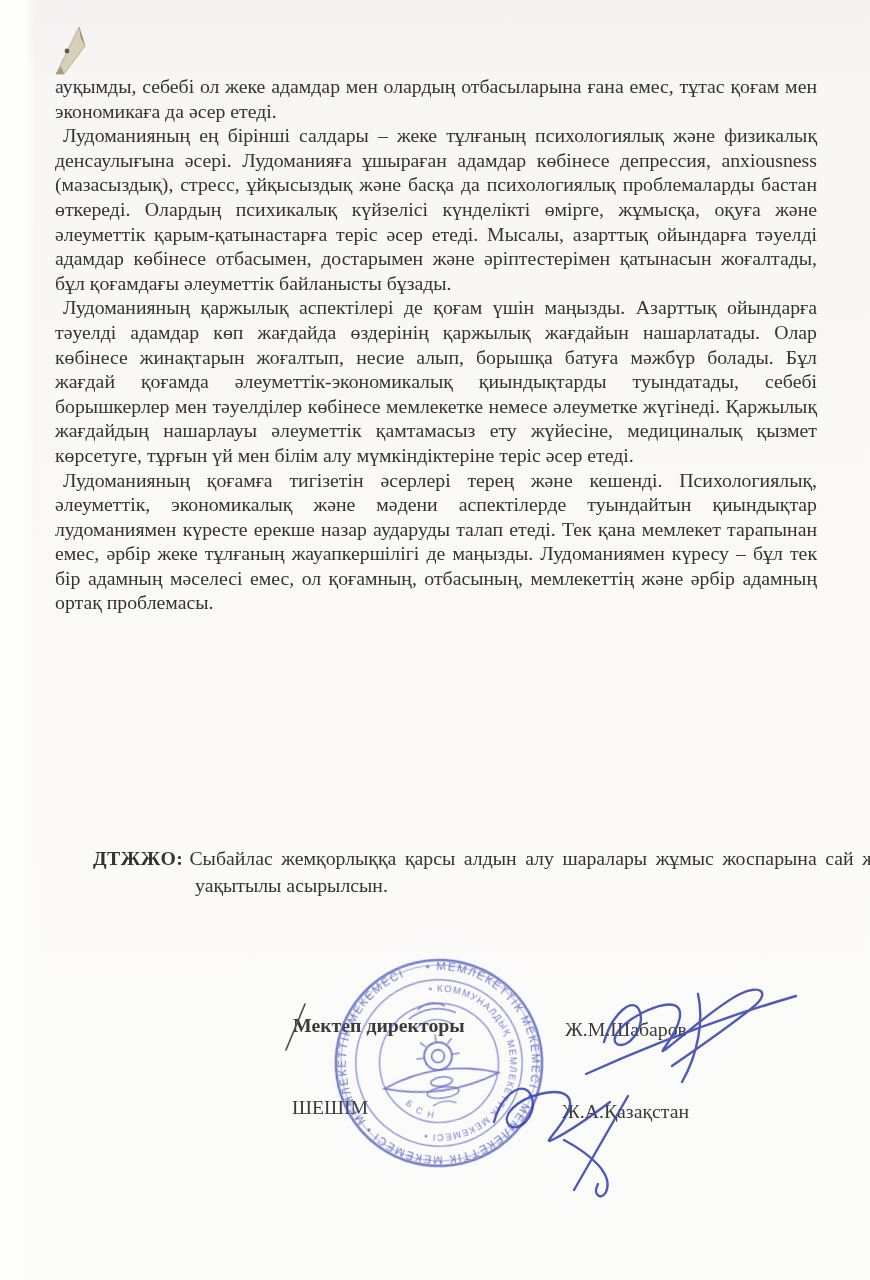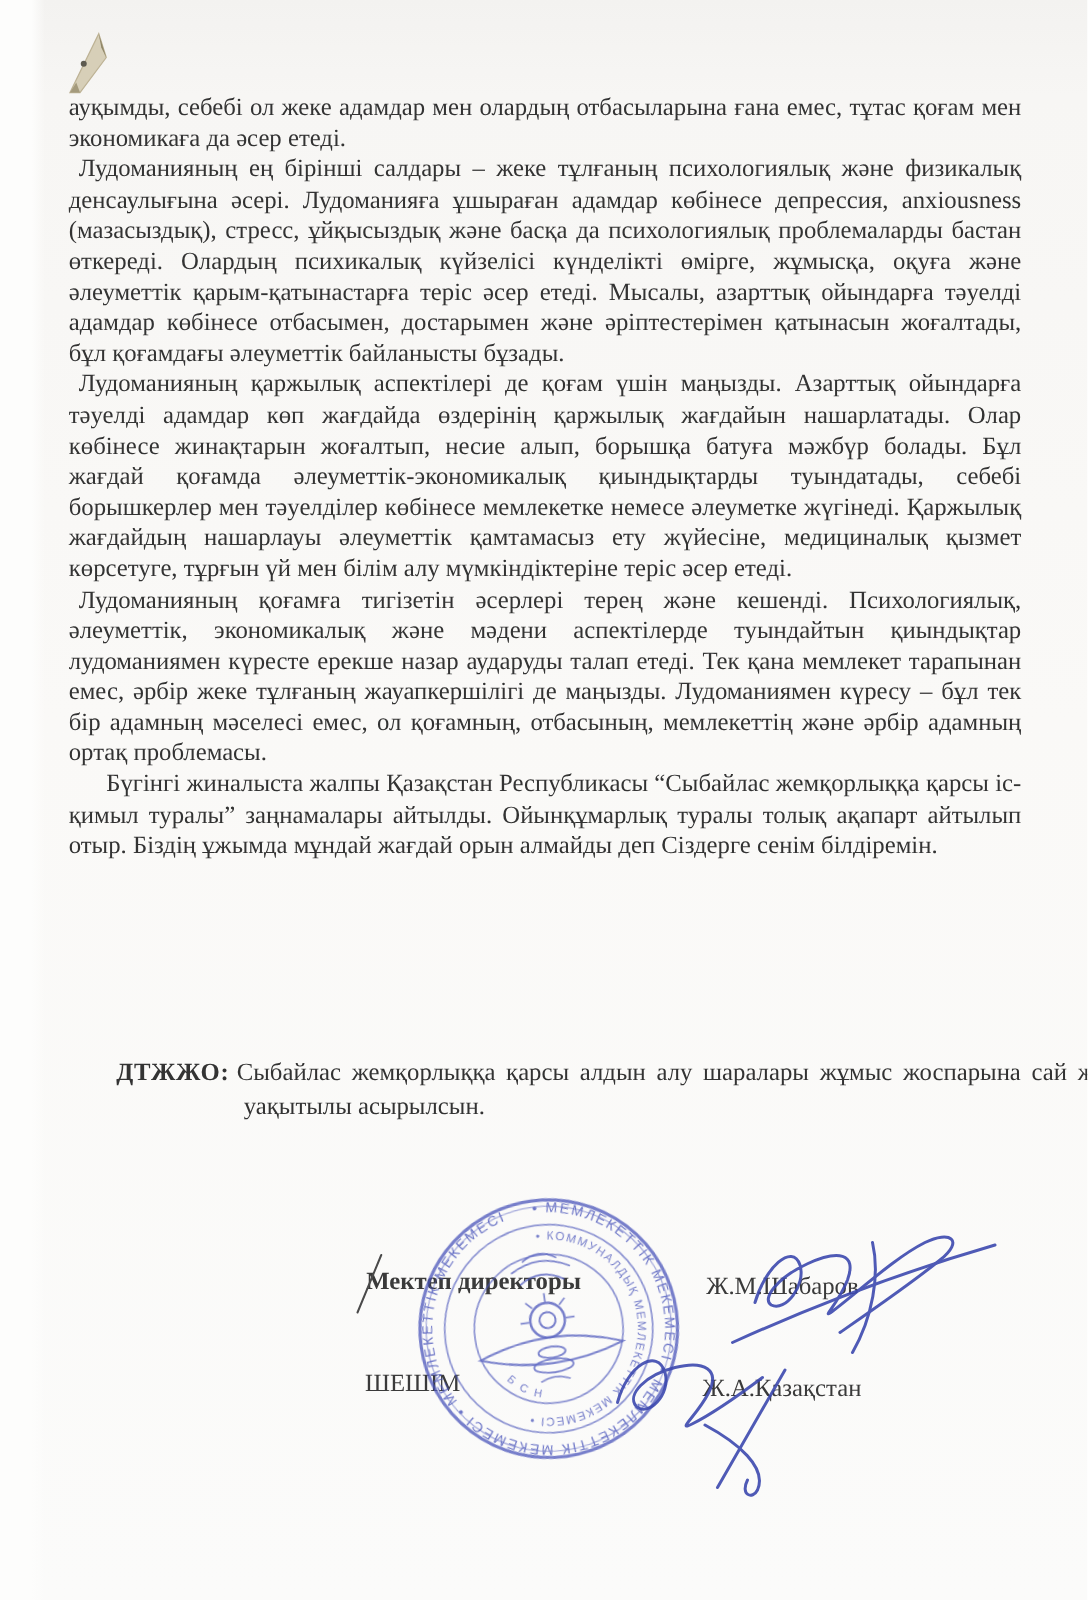--- a/index.html
+++ b/index.html
@@ -54,21 +54,20 @@
     <polygon points="27,3 33,22 29,14" fill="#8f8668"></polygon>
     <circle cx="15" cy="27" r="2.4" fill="#5d5a50"></circle>
     <polygon points="4,50 9,42 12,50" fill="#a49a7c"></polygon>
   </svg>
 
   <div class="text-block">
     <p class="p-first">ауқымды, себебі ол жеке адамдар мен олардың отбасыларына ғана емес, тұтас қоғам мен экономикаға да әсер етеді.</p>
     <p>Лудоманияның ең бірінші салдары – жеке тұлғаның психологиялық және физикалық денсаулығына әсері. Лудоманияға ұшыраған адамдар көбінесе депрессия, anxiousness (мазасыздық), стресс, ұйқысыздық және басқа да психологиялық проблемаларды бастан өткереді. Олардың психикалық күйзелісі күнделікті өмірге, жұмысқа, оқуға және әлеуметтік қарым-қатынастарға теріс әсер етеді. Мысалы, азарттық ойындарға тәуелді адамдар көбінесе отбасымен, достарымен және әріптестерімен қатынасын жоғалтады, бұл қоғамдағы әлеуметтік байланысты бұзады.</p>
     <p>Лудоманияның қаржылық аспектілері де қоғам үшін маңызды. Азарттық ойындарға тәуелді адамдар көп жағдайда өздерінің қаржылық жағдайын нашарлатады. Олар көбінесе жинақтарын жоғалтып, несие алып, борышқа батуға мәжбүр болады. Бұл жағдай қоғамда әлеуметтік-экономикалық қиындықтарды туындатады, себебі борышкерлер мен тәуелділер көбінесе мемлекетке немесе әлеуметке жүгінеді. Қаржылық жағдайдың нашарлауы әлеуметтік қамтамасыз ету жүйесіне, медициналық қызмет көрсетуге, тұрғын үй мен білім алу мүмкіндіктеріне теріс әсер етеді.</p>
     <p>Лудоманияның қоғамға тигізетін әсерлері терең және кешенді. Психологиялық, әлеуметтік, экономикалық және мәдени аспектілерде туындайтын қиындықтар лудоманиямен күресте ерекше назар аударуды талап етеді. Тек қана мемлекет тарапынан емес, әрбір жеке тұлғаның жауапкершілігі де маңызды. Лудоманиямен күресу – бұл тек бір адамның мәселесі емес, ол қоғамның, отбасының, мемлекеттің және әрбір адамның ортақ проблемасы.</p>
-    <p class="p-last">Бүгінгі жиналыста жалпы Қазақстан Республикасы “Сыбайлас жемқорлыққа қарсы іс-қимыл туралы” заңнамалары айтылды. Ойынқұмарлық туралы толық ақапарт айтылып отыр. Біздің ұжымда мұндай жағдай орын алмайды деп Сіздерге сенім білдіремін.</p>
   </div>
 
   <div class="decision">
     <span class="decision-label">ДТЖЖО:</span><span>Сыбайлас жемқорлыққа қарсы алдын алу шаралары жұмыс жоспарына сай жүзеге уақытылы асырылсын.</span>
   </div>
 
   <span class="sig-role sig-role-1">Мектеп директоры</span>
   <span class="sig-name sig-name-1">Ж.М.Шабаров</span>
   <span class="sig-role sig-role-2">ШЕШІМ</span>
   <span class="sig-name sig-name-2">Ж.А.Қазақстан</span>

